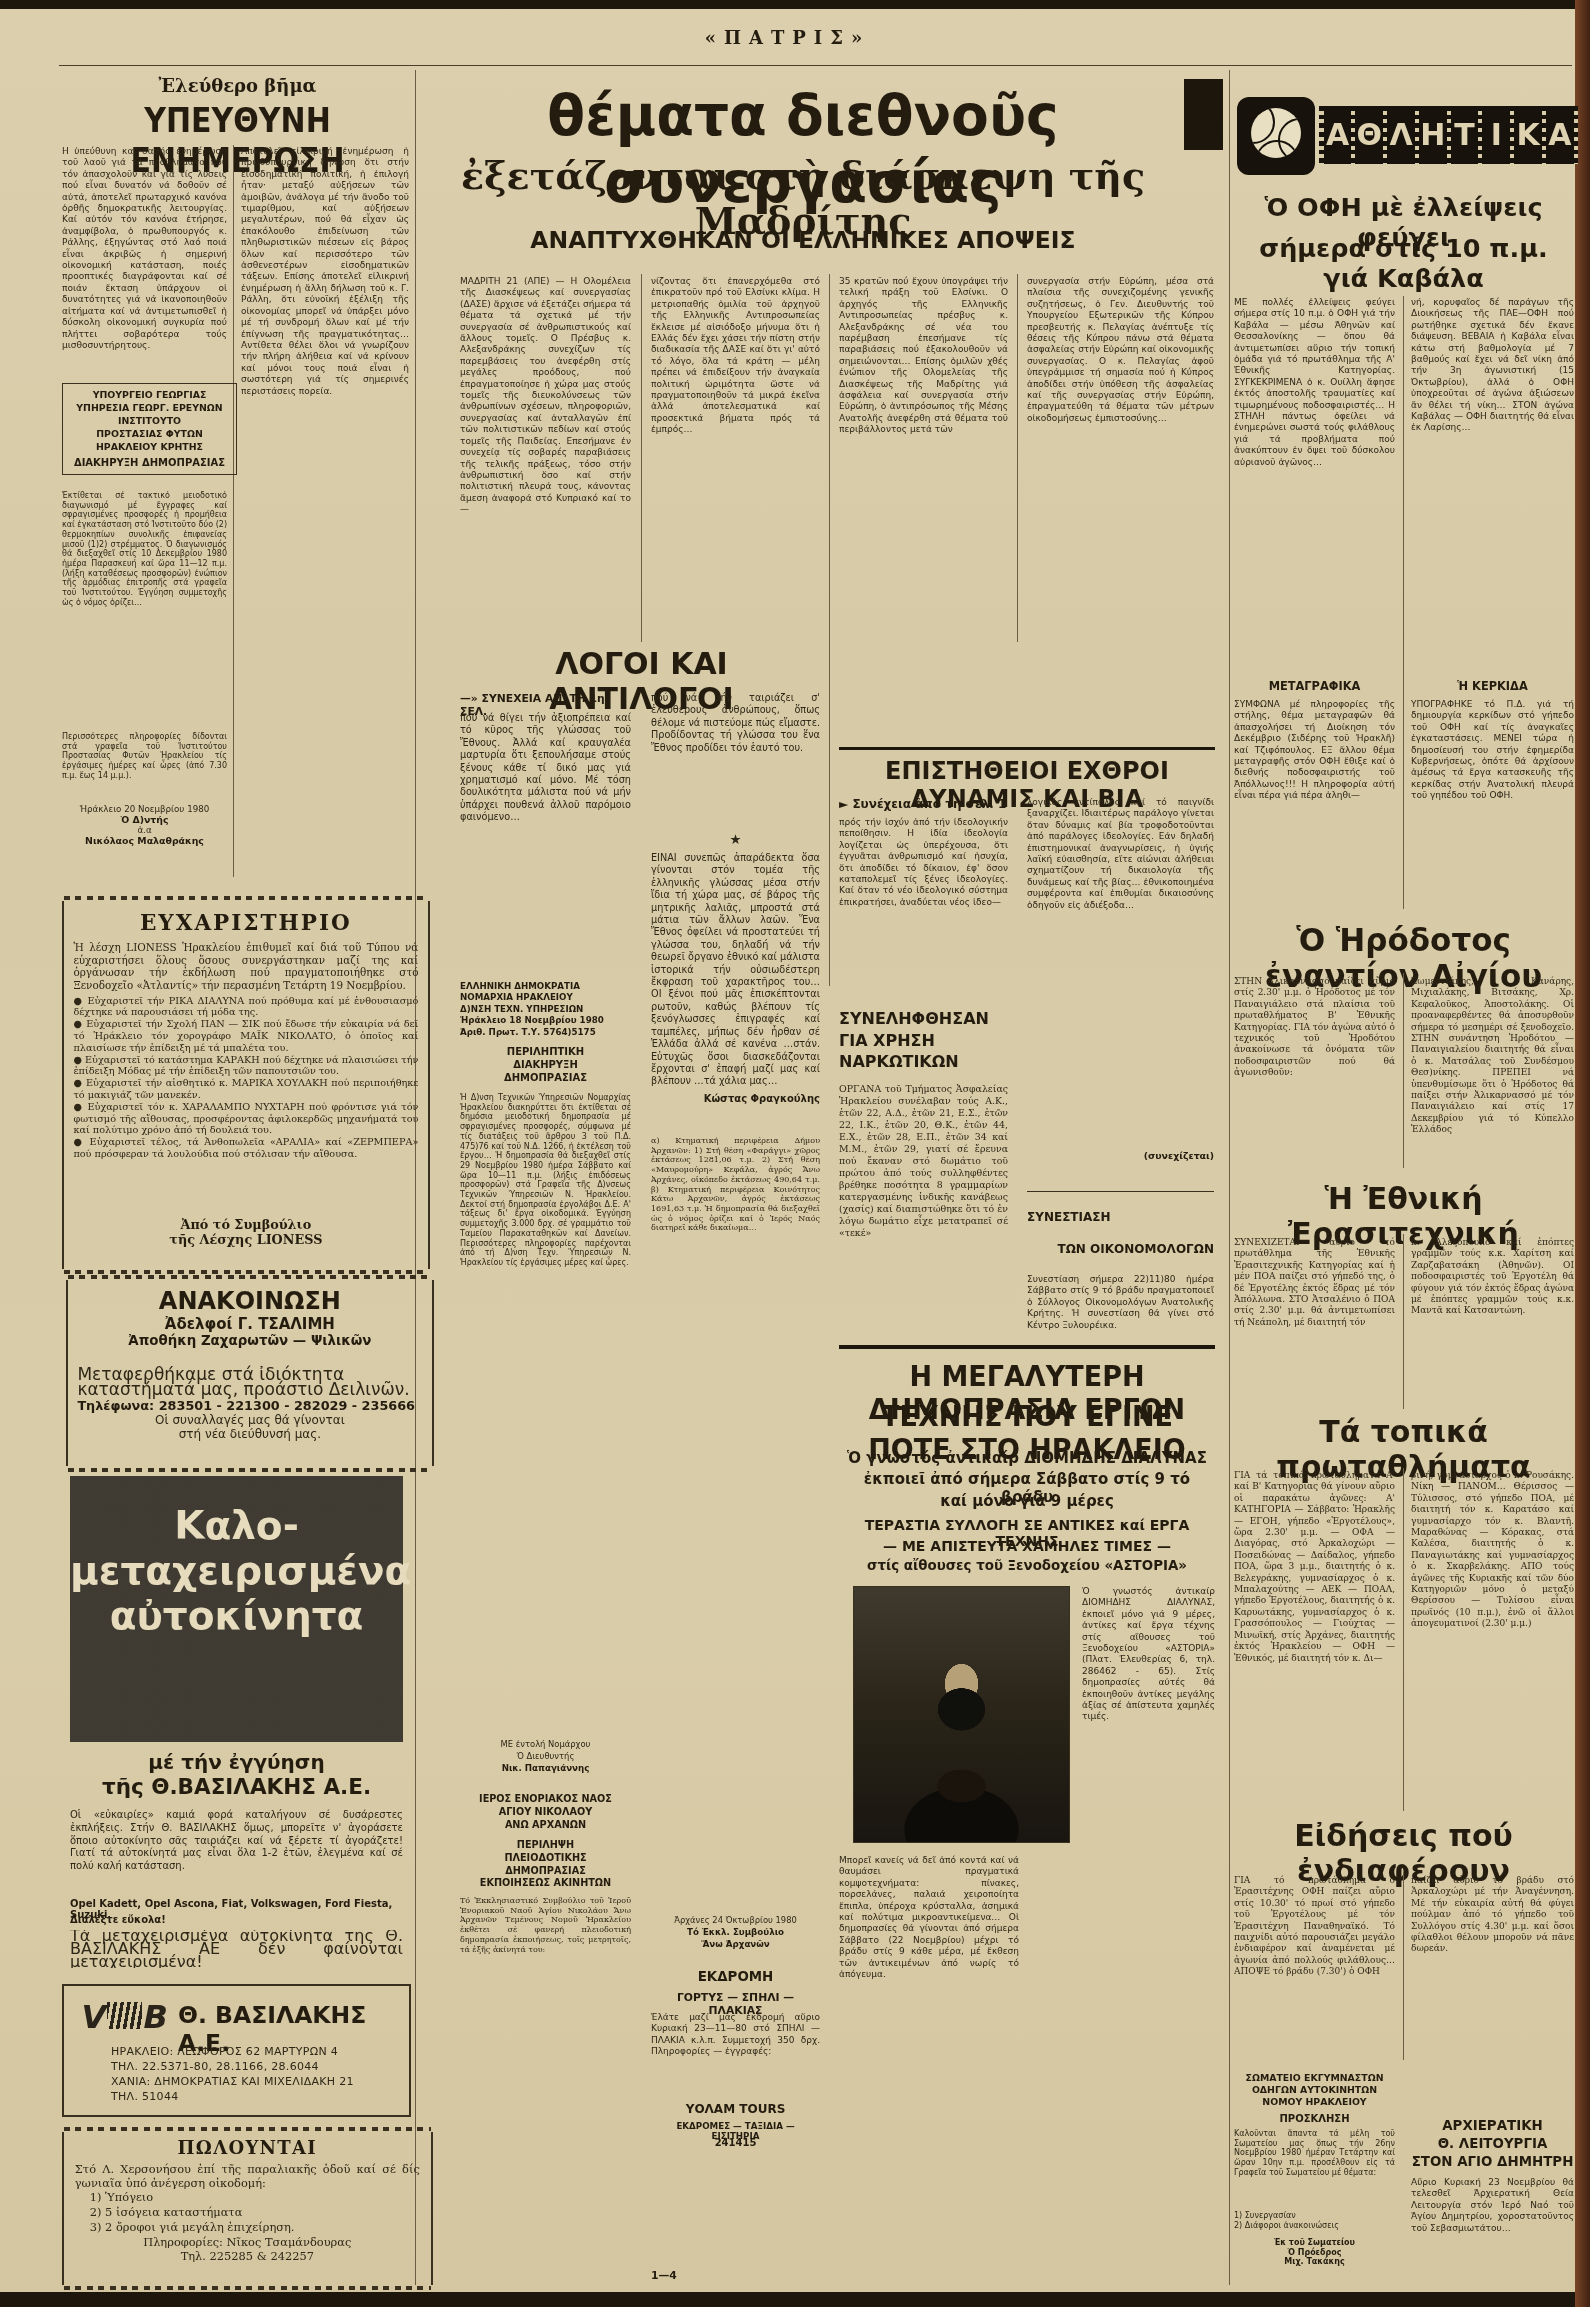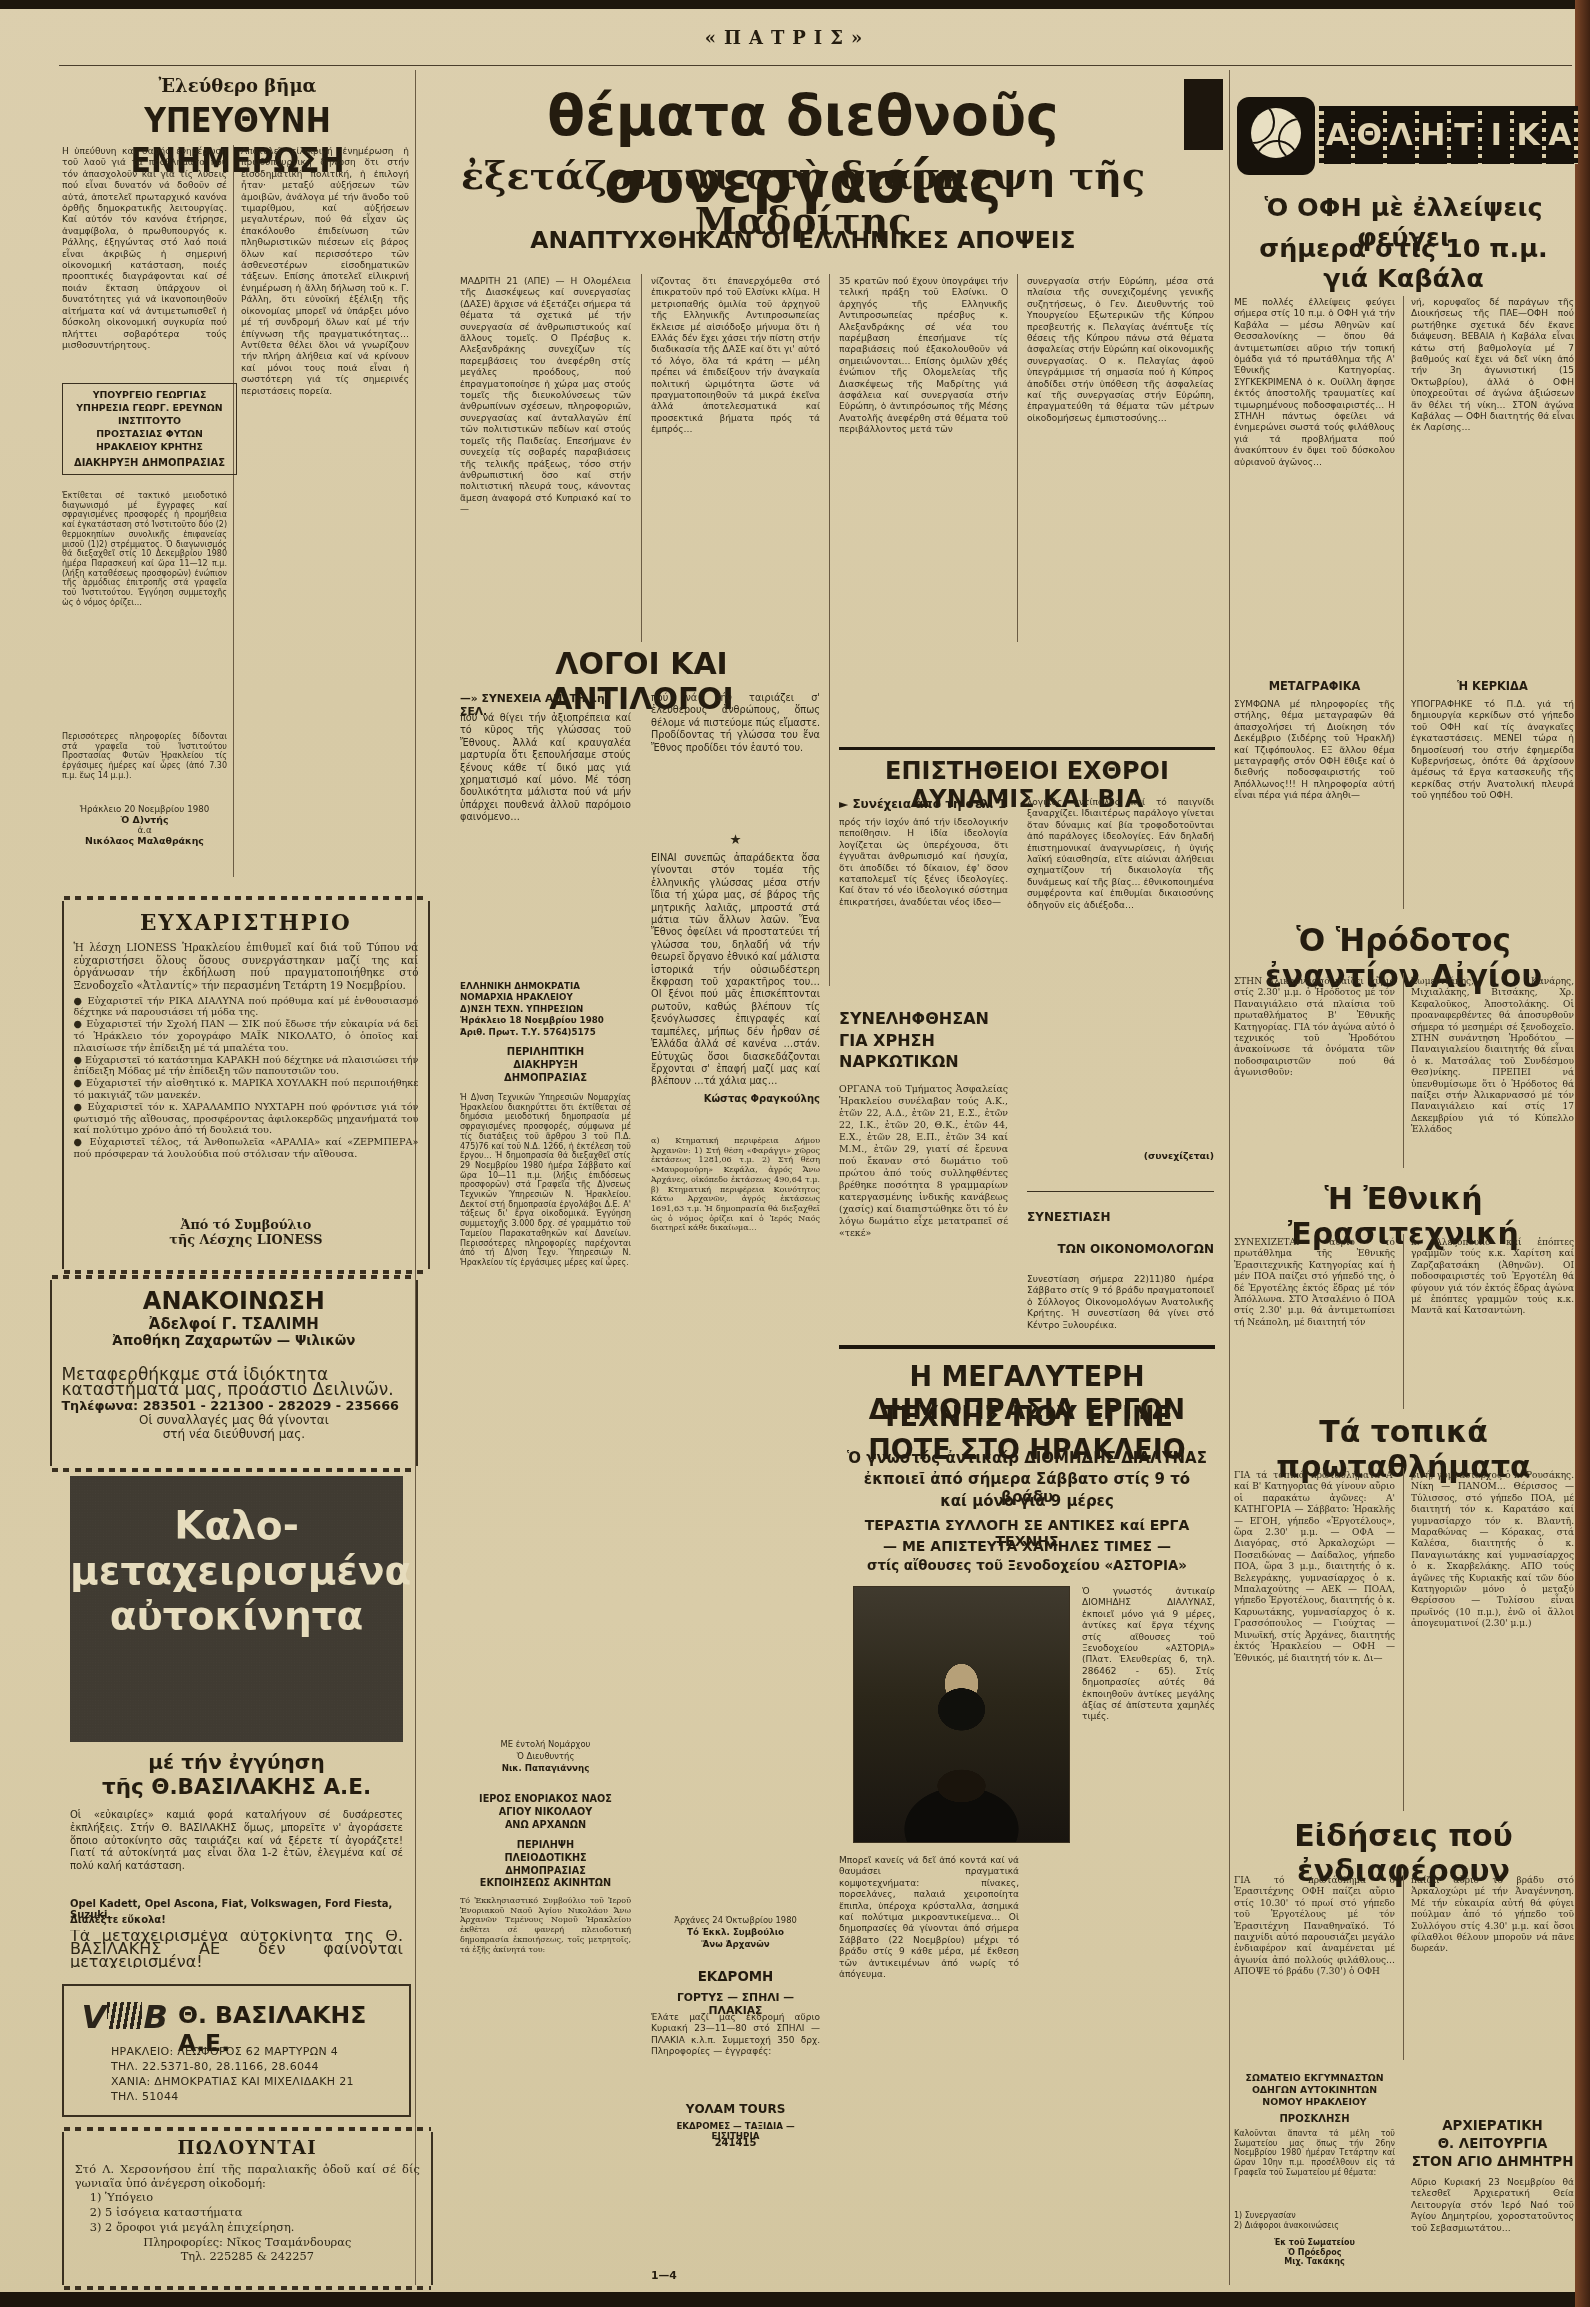--- a/index.html
+++ b/index.html
@@ -85,21 +85,21 @@
         <div class="lb">● Εὐχαριστεῖ τήν Σχολή ΠΑΝ — ΣΙΚ πού ἔδωσε τήν εὐκαιρία νά δεῖ τό Ἡράκλειο τόν χορογράφο ΜΑΪΚ ΝΙΚΟΛΑΤΟ, ὁ ὁποῖος καί πλαισίωσε τήν ἐπίδειξη μέ τά μπαλέτα του.</div>
         <div class="lb">● Εὐχαριστεῖ τό κατάστημα ΚΑΡΑΚΗ πού δέχτηκε νά πλαισιώσει τήν ἐπίδειξη Μόδας μέ τήν ἐπίδειξη τῶν παπουτσιῶν του.</div>
         <div class="lb">● Εὐχαριστεῖ τήν αἰσθητικό κ. ΜΑΡΙΚΑ ΧΟΥΛΑΚΗ πού περιποιήθηκε τό μακιγιάζ τῶν μανεκέν.</div>
         <div class="lb">● Εὐχαριστεῖ τόν κ. ΧΑΡΑΛΑΜΠΟ ΝΥΧΤΑΡΗ πού φρόντισε γιά τόν φωτισμό τῆς αἴθουσας, προσφέροντας ἀφιλοκερδῶς μηχανήματά του καί πολύτιμο χρόνο ἀπό τή δουλειά του.</div>
         <div class="lb">● Εὐχαριστεῖ τέλος, τά Ἀνθοπωλεῖα «ΑΡΑΛΙΑ» καί «ΖΕΡΜΠΕΡΑ» πού πρόσφεραν τά λουλούδια πού στόλισαν τήν αἴθουσα.</div>
       </div>
     <div class="sig-c" style="font-size:12.8px">Ἀπό τό Συμβούλιο</div>
     <div class="sig-c" style="font-size:12.8px">τῆς Λέσχης LIONESS</div>
   </div>
 
-  <div class="abs wavy" style="left:50px;top:1280px;width:345px;height:173px;padding:6.7px 9.4px">
+  <div class="abs wavy" style="left:66px;top:1280px;width:345px;height:173px;padding:6.7px 9.4px">
     <div class="ctr b" style="font-size:24px">ΑΝΑΚΟΙΝΩΣΗ</div>
     <div class="ctr b" style="font-size:15px">Ἀδελφοί Γ. ΤΣΑΛΙΜΗ</div>
     <div class="ctr b" style="font-size:13.4px">Ἀποθήκη Ζαχαρωτῶν — Ψιλικῶν</div>
     <div style="font-size:17px;line-height:15.5px;margin-top:19px">Μεταφερθήκαμε στά ἰδιόκτητα καταστήματά μας, προάστιο Δειλινῶν.</div>
     <div class="b" style="font-size:12.8px">Τηλέφωνα: 283501 - 221300 - 282029 - 235666</div>
     <div class="ctr" style="font-size:12px">Οἱ συναλλαγές μας θά γίνονται</div>
     <div class="ctr" style="font-size:12px">στή νέα διεύθυνσή μας.</div>
   </div>
 
   <div class="abs" style="left:70px;top:1476px;width:333px;height:266px;background:#403b32;background-image:radial-gradient(#55504733 0.7px,transparent 0.7px);background-size:2.7px 2.7px">

